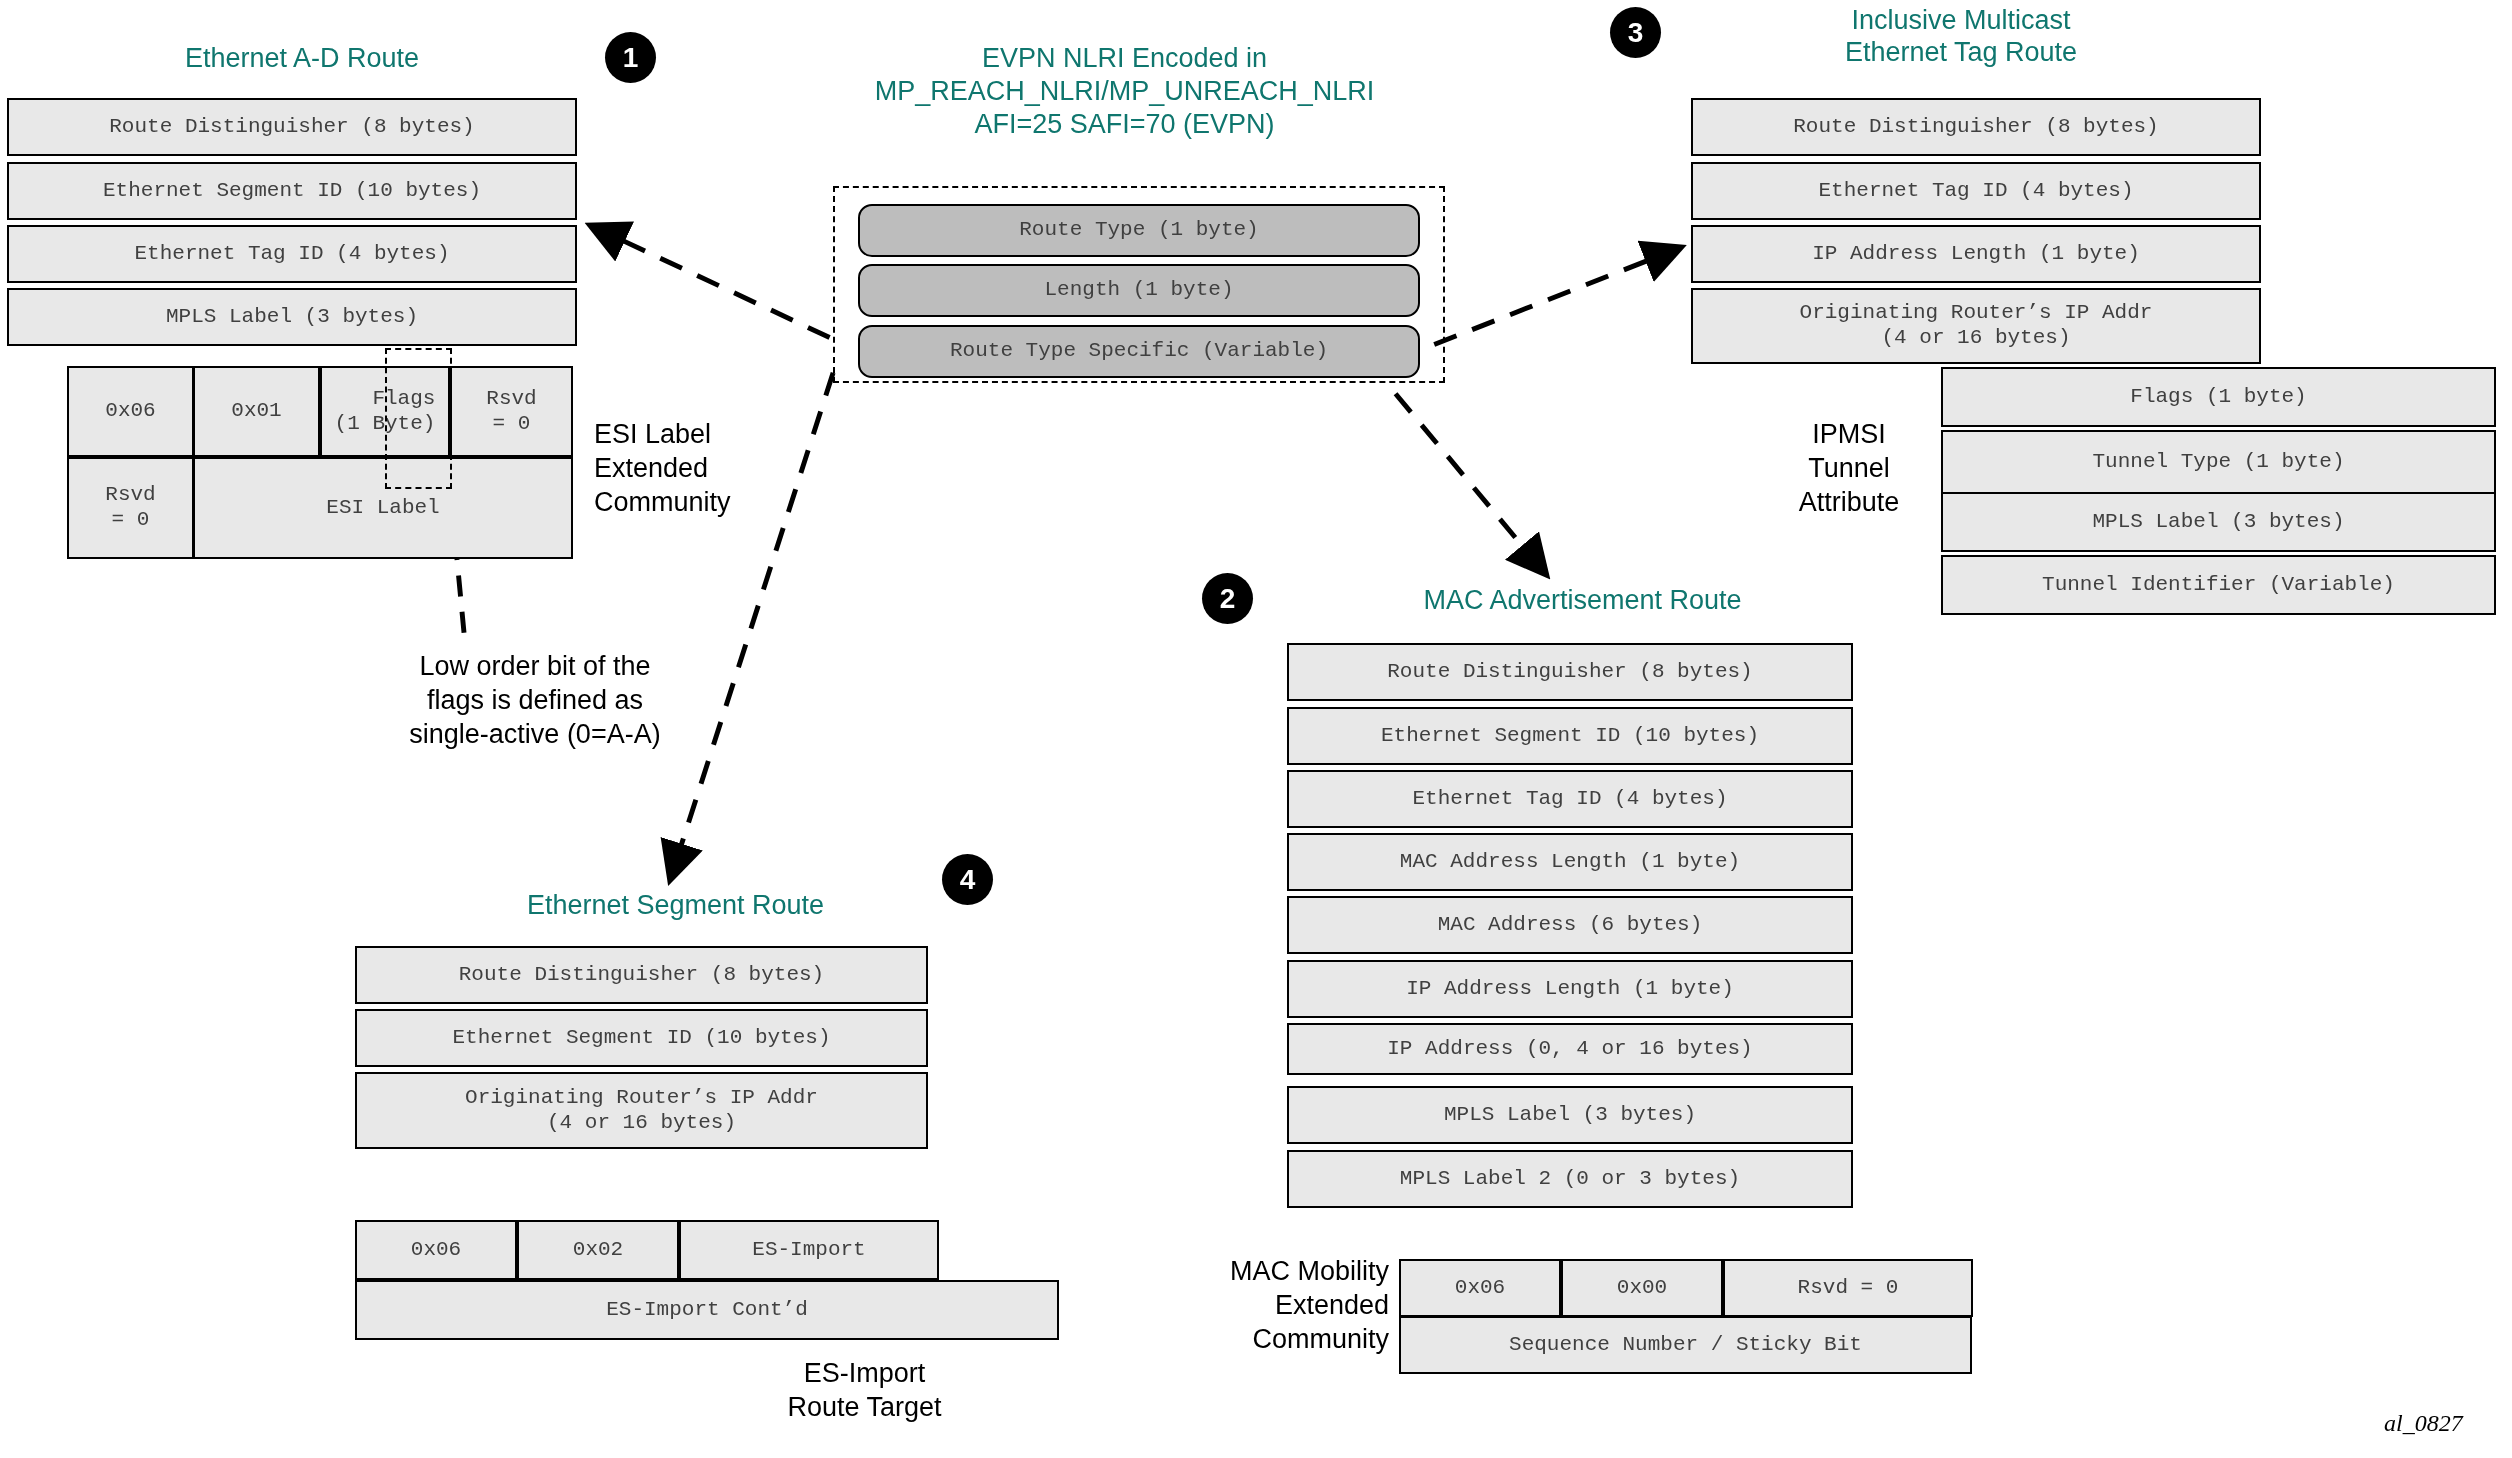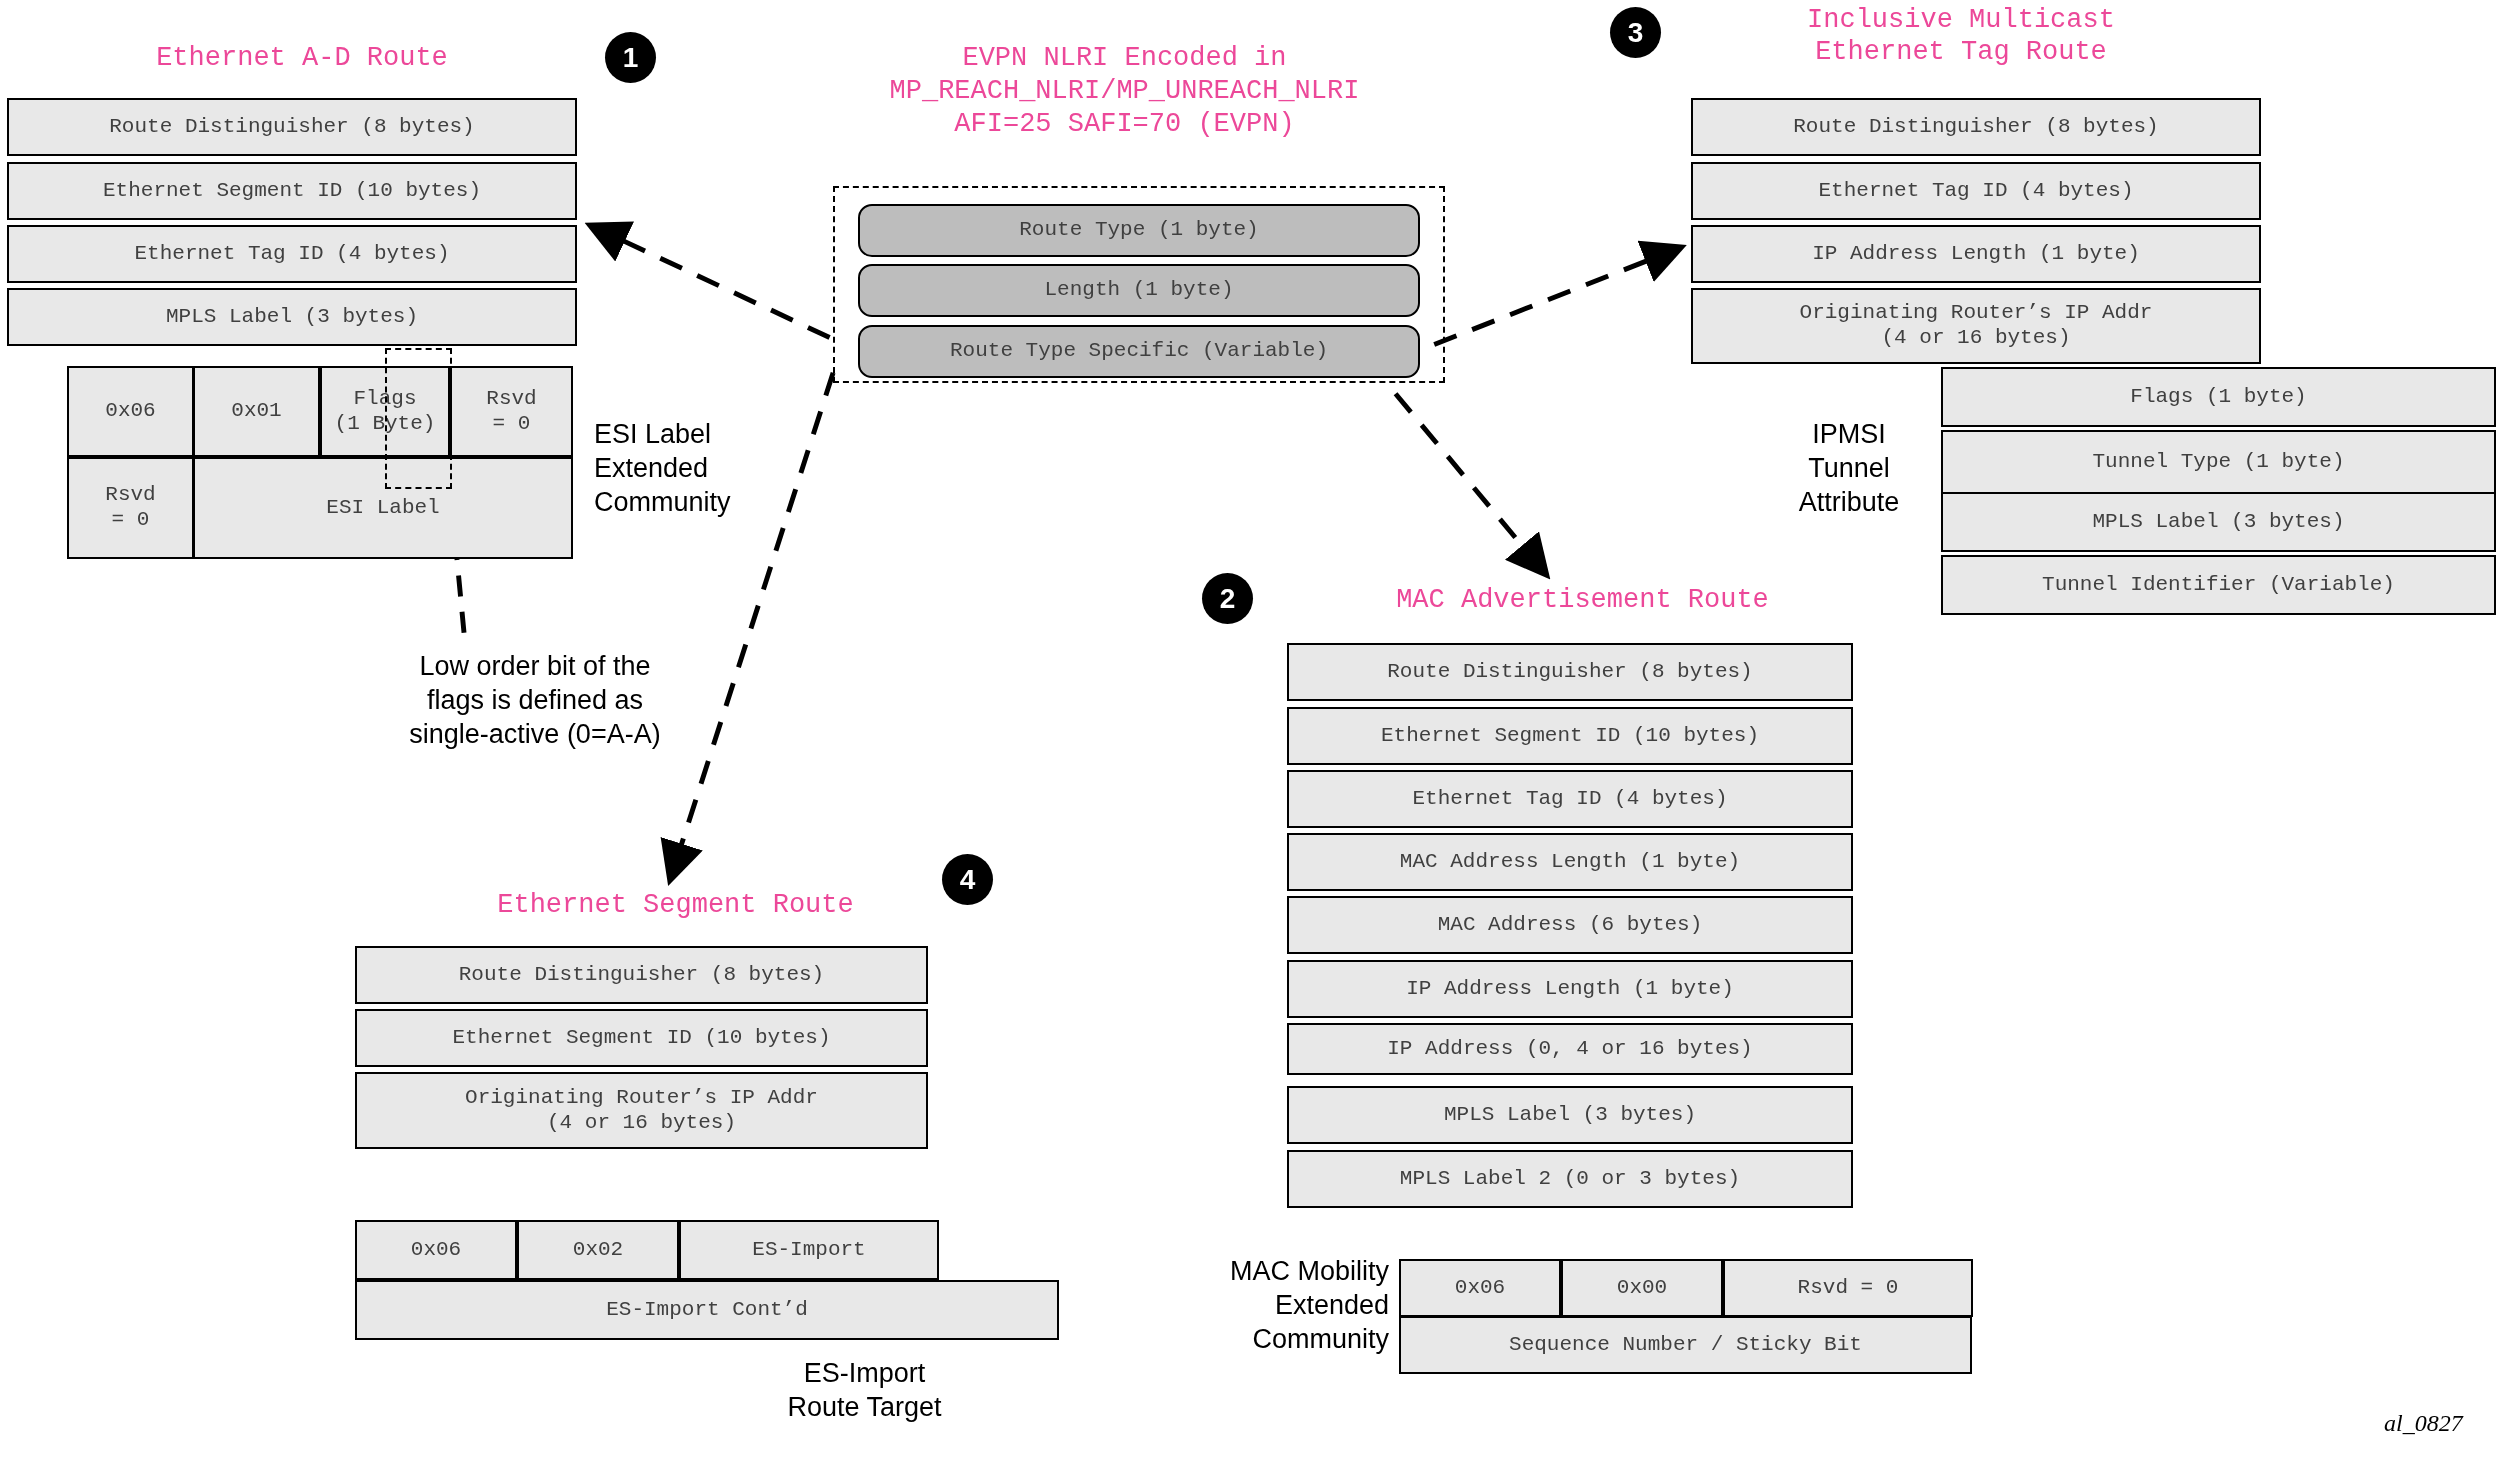--- a/index.html
+++ b/index.html
@@ -30,23 +30,23 @@
     font-size: 21px;
     color: #404040;
     line-height: 1.18;
   }
   .field.dark {
     background: #bdbdbd;
     border-radius: 14px;
   }
   .title {
     position: absolute;
-    font-family: Liberation Mono, monospace;
+    font-family: Liberation Sans, sans-serif;
     font-size: 27px;
-    color: #ec4899;
+    color: #0f766e;
     text-align: center;
     line-height: 1.22;
   }
   .label {
     position: absolute;
     font-family: "Liberation Sans", sans-serif;
     font-size: 27px;
     color: #000000;
     line-height: 1.25;
   }
@@ -125,21 +125,21 @@
   <div class="field dark" style="left:858px; top:325px; width:562px; height:53px;">Route Type Specific (Variable)</div>
 
   <div class="title" style="left:35px; top:42px; width:534px;">Ethernet A-D Route</div>
   <div class="field" style="left:7px; top:98px; width:570px; height:58px;">Route Distinguisher (8 bytes)</div>
   <div class="field" style="left:7px; top:162px; width:570px; height:58px;">Ethernet Segment ID (10 bytes)</div>
   <div class="field" style="left:7px; top:225px; width:570px; height:58px;">Ethernet Tag ID (4 bytes)</div>
   <div class="field" style="left:7px; top:288px; width:570px; height:58px;">MPLS Label (3 bytes)</div>
 
   <div class="field" style="left:67px; top:366px; width:127px; height:91px;">0x06</div>
   <div class="field" style="left:193px; top:366px; width:127px; height:91px;">0x01</div>
-  <div class="field" style="left:320px; top:366px; width:130px; height:91px; white-space:pre-line;">Flags
+  <div class="field" style="left:320px; top:366px; width:130px; height:91px; white-space:pre-line;text-align:right;">Flags
 (1 Byte)</div>
   <div class="field" style="left:450px; top:366px; width:123px; height:91px; white-space:pre-line;">Rsvd
 = 0</div>
   <div class="field" style="left:67px; top:457px; width:127px; height:102px; white-space:pre-line;">Rsvd
 = 0</div>
   <div class="field" style="left:193px; top:457px; width:380px; height:102px;">ESI Label</div>
   <div class="dashedbox" style="left:385px; top:348px; width:67px; height:141px;"></div>
 
   <div class="label" style="left:594px; top:418px; width:253px;">
     <div>ESI Label</div>

